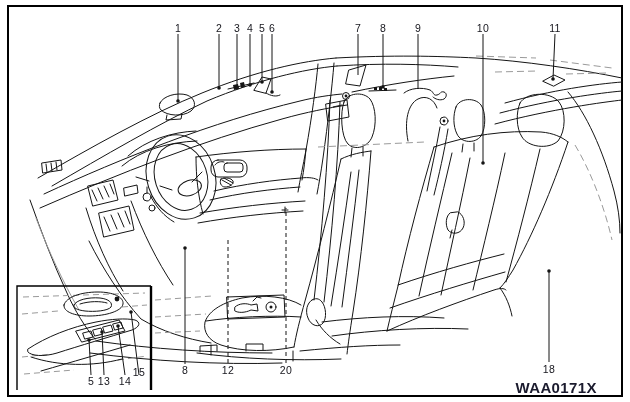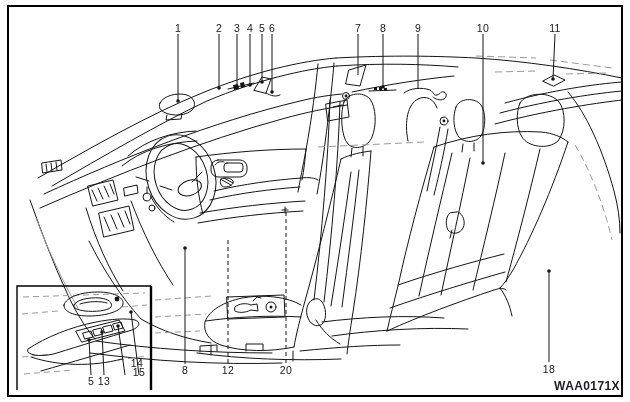--- a/index.html
+++ b/index.html
@@ -7,22 +7,22 @@
     position:relative;width:630px;height:402px;background:#ffffff;
     font-family:"Liberation Sans",sans-serif;overflow:hidden;
   }
   .art{position:absolute;left:0;top:0;}
   .callout{
     position:absolute;transform:translate(-50%,-50%);
     font-size:10.5px;line-height:1;color:#15151c;letter-spacing:.3px;
     white-space:nowrap;user-select:none;
   }
   .figure-code{
-    position:absolute;right:10px;top:379px;
-    font-size:12px;color:#1b1b2e;letter-spacing:.4px;font-weight:bold;
+    position:absolute;right:33px;top:379px;
+    font-size:15px;color:#1b1b2e;letter-spacing:.4px;font-weight:bold;
   }
 </style>
 </head>
 <body>
 
 <div class="stage">
 
   <svg class="art" width="630" height="402" viewBox="0 0 630 402">
 
     <rect x="8" y="6" width="614" height="390" fill="none" stroke="#000000" stroke-width="2"></rect>
@@ -240,21 +240,21 @@
       <div class="callout" style="left: 250px; top: 28px;">4</div>
       <div class="callout" style="left: 262px; top: 28px;">5</div>
       <div class="callout" style="left: 272px; top: 28px;">6</div>
       <div class="callout" style="left: 358px; top: 28px;">7</div>
       <div class="callout" style="left: 383px; top: 28px;">8</div>
       <div class="callout" style="left: 418px; top: 28px;">9</div>
       <div class="callout" style="left: 483px; top: 28px;">10</div>
       <div class="callout" style="left: 555px; top: 28px;">11</div>
       <div class="callout" style="left: 91px; top: 381px;">5</div>
       <div class="callout" style="left: 104px; top: 381px;">13</div>
-      <div class="callout" style="left: 125px; top: 363px; margin-left: 12px;">14</div>
+      <div class="callout" style="left: 125px; top: 381px;">14</div>
       <div class="callout" style="left: 139px; top: 372px;">15</div>
       <div class="callout" style="left: 185px; top: 370px;">8</div>
       <div class="callout" style="left: 228px; top: 370px;">12</div>
       <div class="callout" style="left: 286px; top: 370px;">20</div>
       <div class="callout" style="left: 549px; top: 369px;">18</div>
     </div>
 
   <div class="figure-code">WAA0171X</div>
 </div>
 

